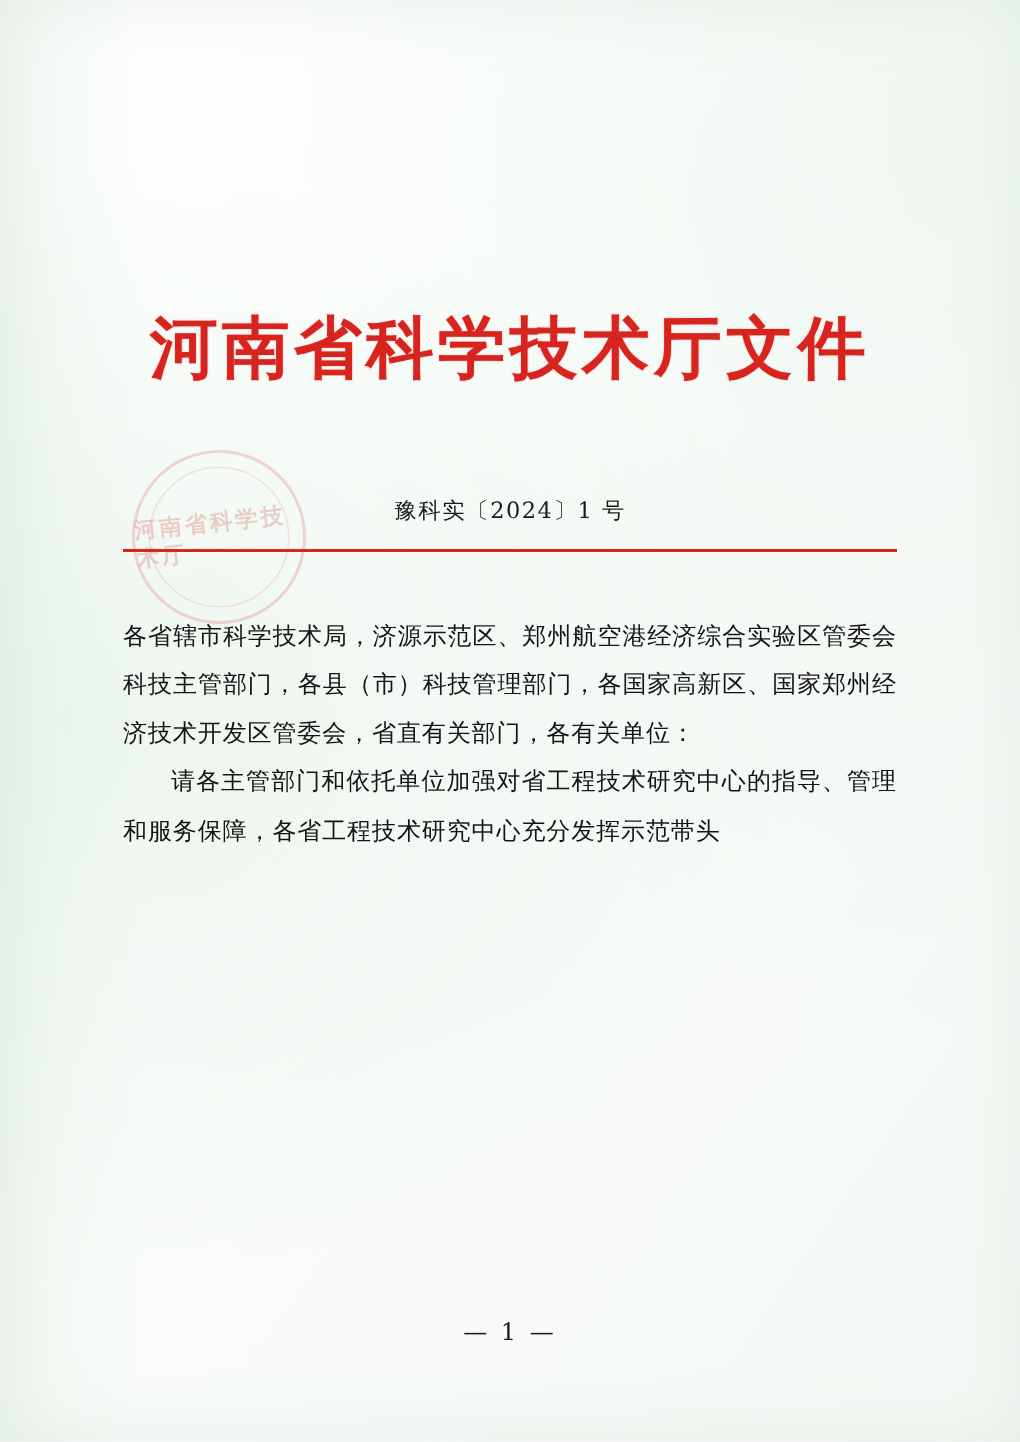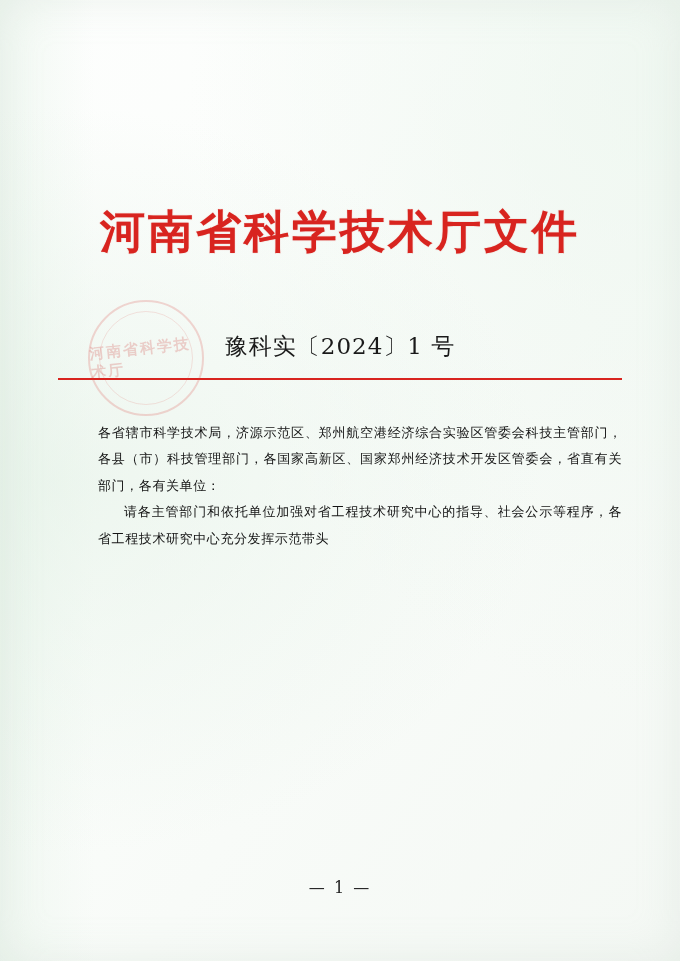--- a/index.html
+++ b/index.html
@@ -28,40 +28,40 @@
     inset: 0;
     background:
       radial-gradient(ellipse at 8% 50%, rgba(225,240,228,0.55) 0%, rgba(255,255,255,0) 55%),
       radial-gradient(ellipse at 95% 8%, rgba(236,246,238,0.7) 0%, rgba(255,255,255,0) 50%),
       linear-gradient(90deg, rgba(233,244,235,0.6) 0%, rgba(255,255,255,0) 14%);
     pointer-events: none;
   }
   .content {
     position: relative;
     z-index: 2;
-    padding: 0 58px;
+    padding: 0 82px;
   }
 
   .doc-title {
     margin-top: 205px;
     text-align: center;
     color: #d8241f;
     font-family: "DejaVu Serif", "Liberation Serif", serif;
     font-weight: bold;
     font-size: 45px;
     letter-spacing: 3px;
     line-height: 1.2;
     white-space: nowrap;
     text-shadow: 0 0 1px rgba(216,36,31,0.5);
   }
 
   .doc-number {
     margin-top: 72px;
     text-align: center;
-    font-size: 23px;
+    font-size: 15px;
     color: #1a1a1a;
     letter-spacing: 1px;
   }
 
   .red-rule {
     margin-top: 16px;
     height: 2px;
     background: #d8241f;
     width: 100%;
   }
@@ -103,27 +103,26 @@
     font-size: 21px;
     font-weight: bold;
     color: #121212;
     line-height: 1.75;
     letter-spacing: 1px;
   }
   .subject .line2 { display: block; }
 
   .body-text {
     margin-top: 40px;
-    font-size: 13px;
+    font-size: 16px;
     color: #141414;
     line-height: 2.03;
     letter-spacing: 0.6px;
     text-align: justify;
     text-justify: inter-ideograph;
-    margin-left: 40px;
   }
   .body-text p {
     margin: 0;
   }
   .body-text p.indent {
     text-indent: 2em;
   }
 
   .page-number {
     position: absolute;
@@ -160,21 +159,21 @@
 
     <div class="doc-title">河南省科学技术厅文件</div>
 
     <div class="doc-number">豫科实〔2024〕1 号</div>
 
     <div class="red-rule"></div>
 
 
     <div class="body-text">
       <p>各省辖市科学技术局，济源示范区、郑州航空港经济综合实验区管委会科技主管部门，各县（市）科技管理部门，各国家高新区、国家郑州经济技术开发区管委会，省直有关部门，各有关单位：</p>
-      <p class="indent">请各主管部门和依托单位加强对省工程技术研究中心的指导、社会公示等程序，各省工程技术研究中心充分发挥示范带头</p>
+      <p class="indent">请各主管部门和依托单位加强对省工程技术研究中心的指导、管理和服务保障，各省工程技术研究中心充分发挥示范带头</p>
     </div>
 
   </div>
 
   <div class="page-number">— 1 —</div>
 
   <div class="edge-shadow"></div>
 </div>
 
 </body></html>

